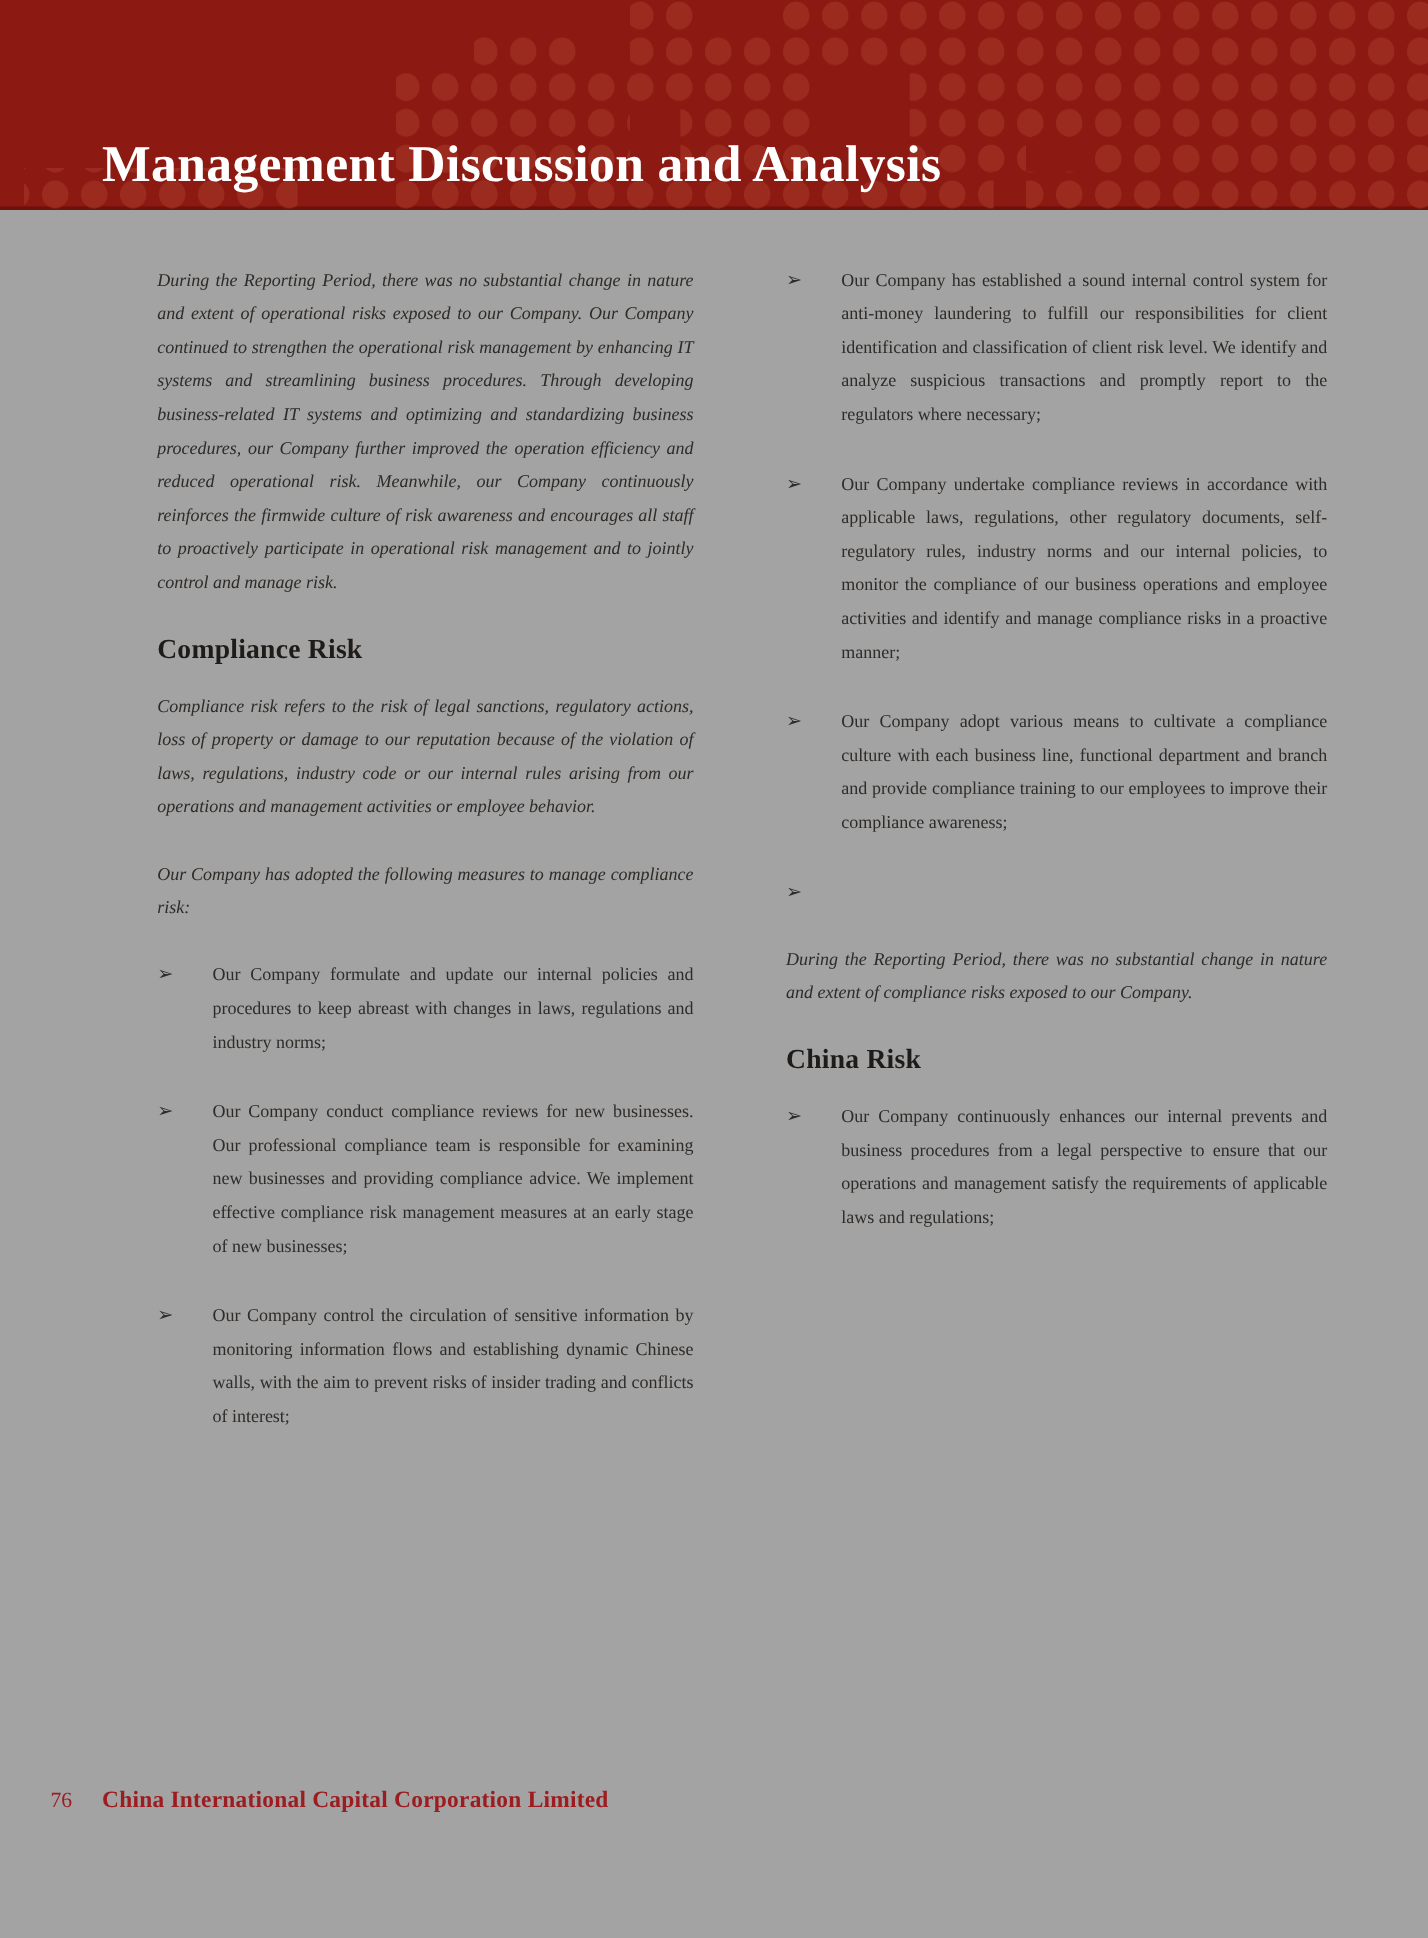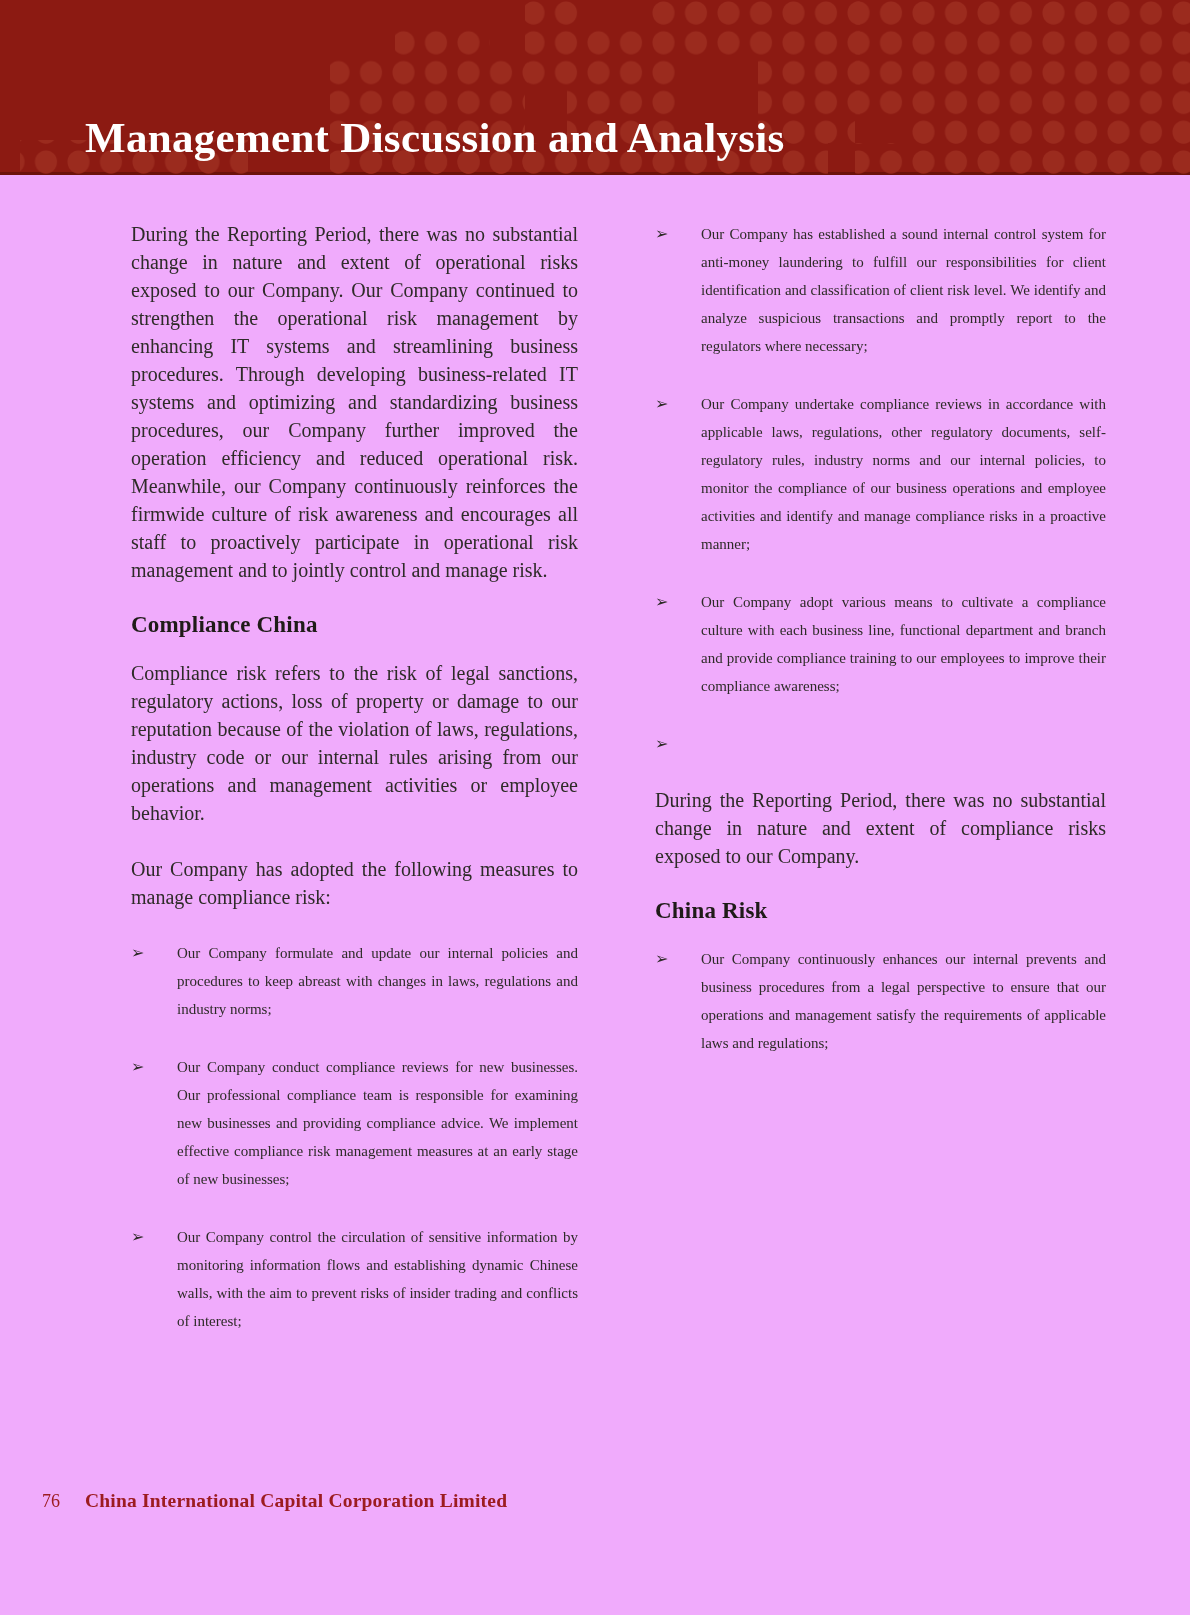--- a/index.html
+++ b/index.html
@@ -3,21 +3,21 @@
 <meta charset="utf-8">
 <style>
   * { box-sizing: border-box; }
   html, body { margin: 0; padding: 0; background: #ffffff; }
   body {
     width: 1190px; height: 1615px;
     position: relative;
     font-family: "Liberation Serif", serif;
     -webkit-font-smoothing: antialiased;
   }
-  .page { position: absolute; inset: 0; width: 1190px; height: 1615px; background: #f0abfc; overflow: hidden; }
+  .page { position: absolute; inset: 0; width: 1190px; height: 1615px; background: #a3a3a3; overflow: hidden; }
 
   
   .band {
     position: absolute; top: 0; left: 0;
     width: 1190px; height: 175px;
     background: #8c1a12;
     border-bottom: 3px solid #6d120b;
   }
   .band svg.dots { position: absolute; top: 0; left: 0; }
   .band h1 {
@@ -37,23 +37,24 @@
     width: 975px;
     display: flex;
     gap: 77px;
     color: #2e2b28;
   }
   .col-left  { width: 447px; flex: 0 0 447px; }
   .col-right { width: 451px; flex: 0 0 451px; }
 
   .para {
     margin: 0 0 28px 0;
-    font-size: 20px;
+    font-size: 15px;
     line-height: 28px;
     text-align: justify;
+    font-style: italic;
   }
   .heading {
     margin: 5px 0 21px 0;
     font-size: 23px;
     font-weight: 700;
     color: #1f1b18;
     letter-spacing: 0.2px;
   }
   ul.bullets { list-style: none; margin: 0 0 28px 0; padding: 0; }
   li.bullet { display: flex; margin: 0 0 30px 0; }
@@ -108,21 +109,21 @@
       <rect x="525" y="88" width="42" height="55" fill="#8c1a12"></rect>
     </svg>
     <h1>Management Discussion and Analysis</h1>
   </header>
 
   <main class="content">
 
     <section class="col-left">
       <p class="para">During the Reporting Period, there was no substantial change in nature and extent of operational risks exposed to our Company. Our Company continued to strengthen the operational risk management by enhancing IT systems and streamlining business procedures. Through developing business-related IT systems and optimizing and standardizing business procedures, our Company further improved the operation efficiency and reduced operational risk. Meanwhile, our Company continuously reinforces the firmwide culture of risk awareness and encourages all staff to proactively participate in operational risk management and to jointly control and manage risk.</p>
 
-      <h2 class="heading">Compliance China</h2>
+      <h2 class="heading">Compliance Risk</h2>
 
       <p class="para">Compliance risk refers to the risk of legal sanctions, regulatory actions, loss of property or damage to our reputation because of the violation of laws, regulations, industry code or our internal rules arising from our operations and management activities or employee behavior.</p>
 
       <p class="para">Our Company has adopted the following measures to manage compliance risk:</p>
 
       <ul class="bullets tail">
         <li class="bullet">
           <span class="marker">➢</span>
           <span class="btext">Our Company formulate and update our internal policies and procedures to keep abreast with changes in laws, regulations and industry norms;</span>
         </li>

